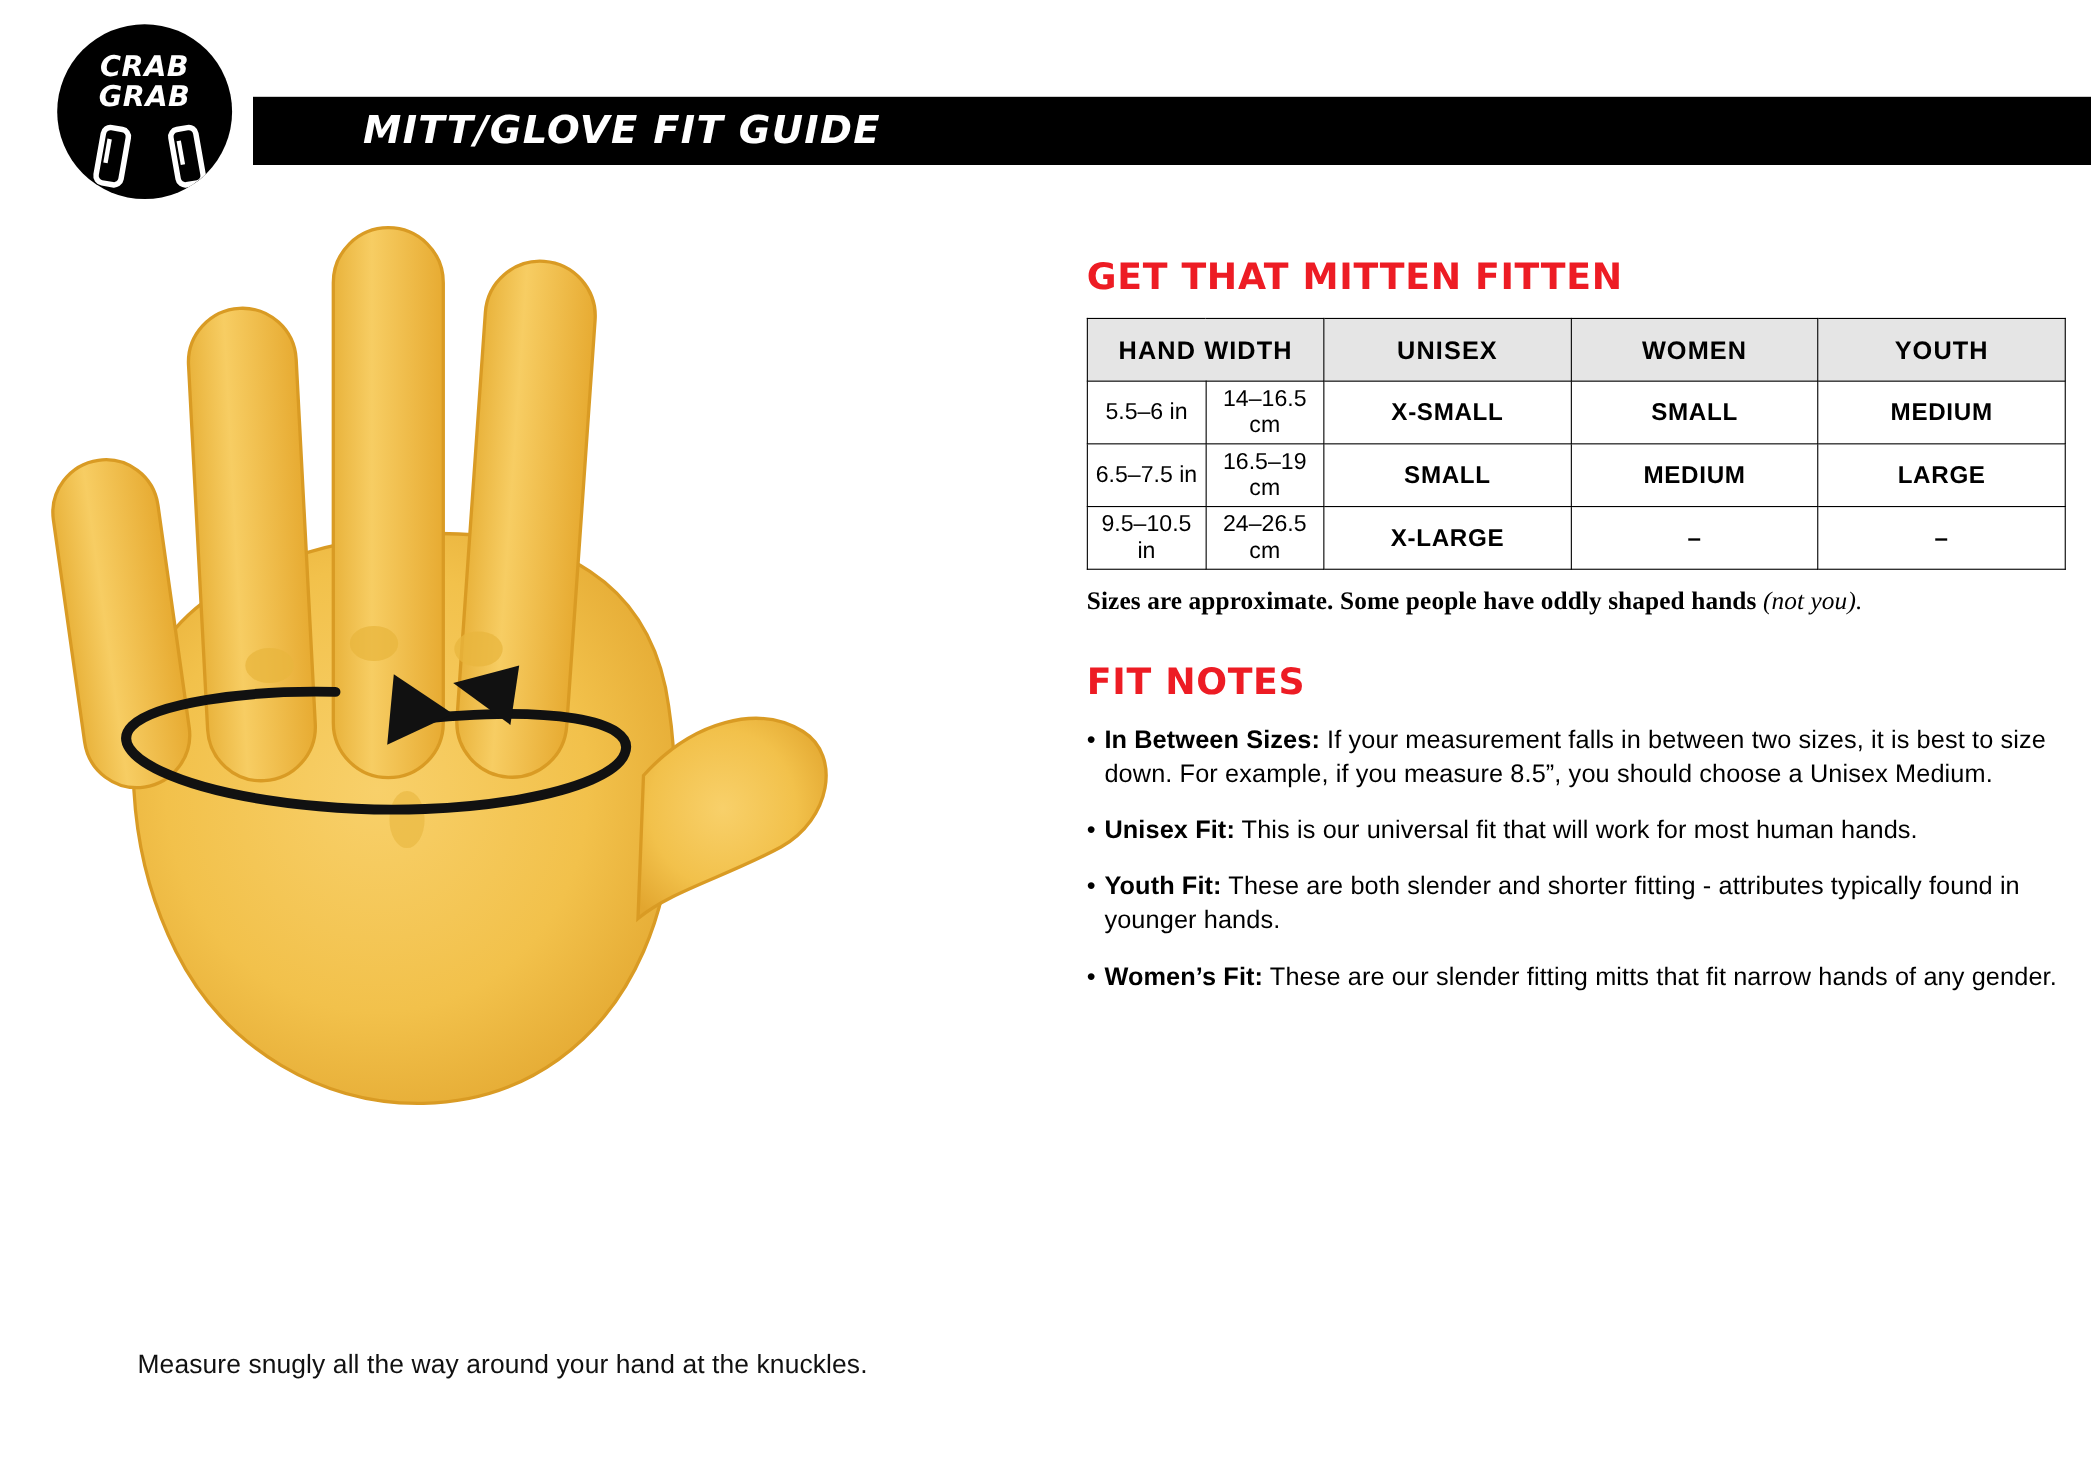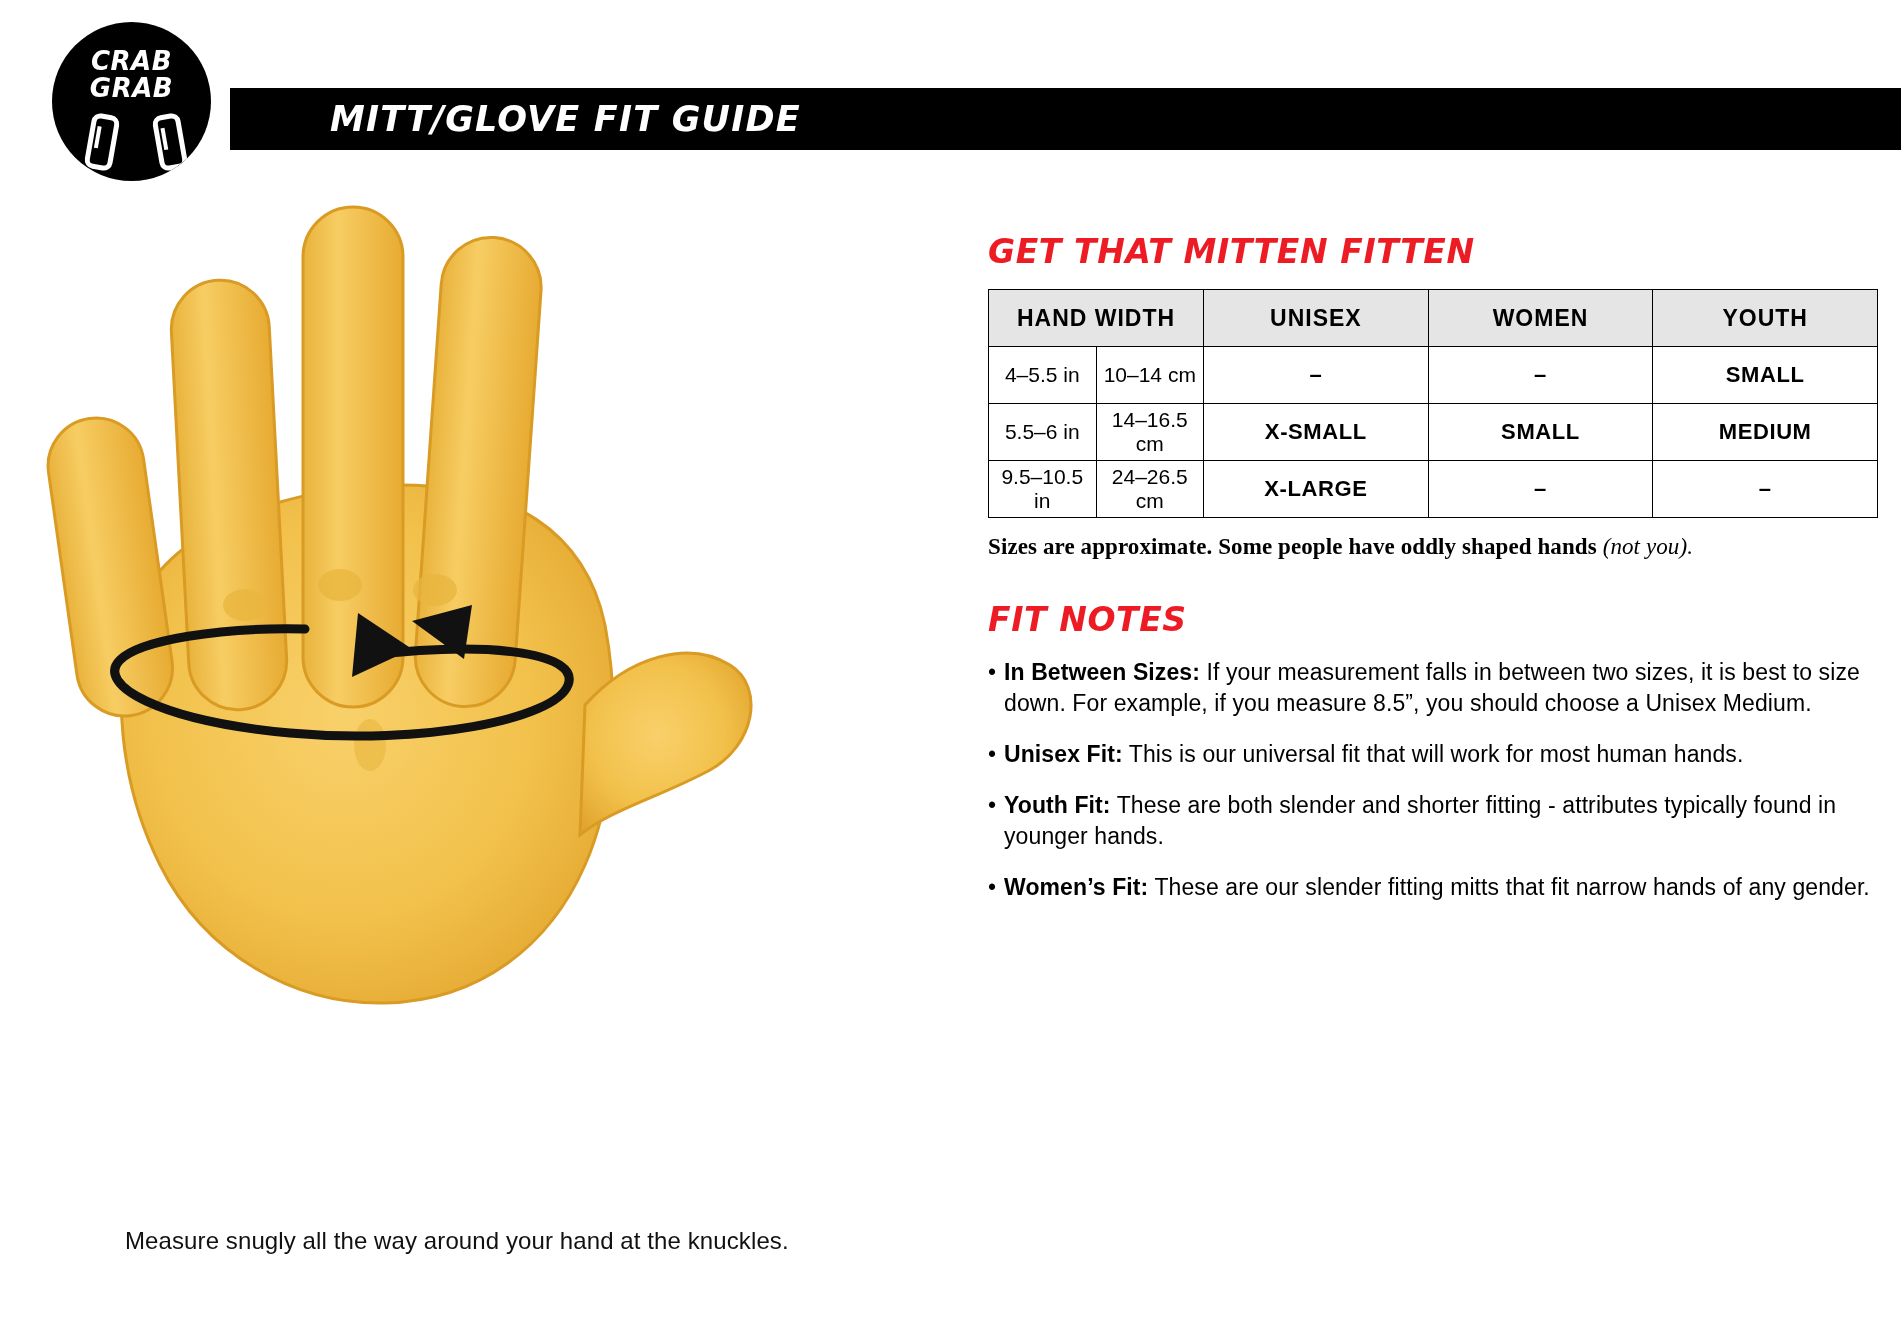--- a/index.html
+++ b/index.html
@@ -104,21 +104,20 @@
   
   #right-col {
     position: absolute;
     left: 988px;
     top: 232px;
     width: 890px;
   }
   .section-title {
     font-family: "DejaVu Sans", sans-serif;
     font-weight: bold;
-    font-style: italic;
     font-size: 33px;
     color: #ed1c24;
     letter-spacing: 0.6px;
     margin: 0 0 18px 0;
   }
 
   table.size-table {
     border-collapse: collapse;
     width: 890px;
     table-layout: fixed;
@@ -266,32 +265,32 @@
     <thead>
       <tr>
         <th class="col-in" colspan="2">HAND WIDTH</th>
         <th class="col-size">UNISEX</th>
         <th class="col-size">WOMEN</th>
         <th class="col-size">YOUTH</th>
       </tr>
     </thead>
     <tbody>
       <tr>
-        <td class="range col-in">4–5.5 in</td>
-        <td class="range col-cm">10–14 cm</td>
-        <td class="size">–</td>
-        <td class="size">–</td>
-        <td class="size">SMALL</td>
-      </tr>
-      <tr>
         <td class="range col-in">5.5–6 in</td>
         <td class="range col-cm">14–16.5 cm</td>
         <td class="size">X-SMALL</td>
         <td class="size">SMALL</td>
         <td class="size">MEDIUM</td>
+      </tr>
+      <tr>
+        <td class="range col-in">6.5–7.5 in</td>
+        <td class="range col-cm">16.5–19 cm</td>
+        <td class="size">SMALL</td>
+        <td class="size">MEDIUM</td>
+        <td class="size">LARGE</td>
       </tr>
       <tr>
         <td class="range col-in">9.5–10.5 in</td>
         <td class="range col-cm">24–26.5 cm</td>
         <td class="size">X-LARGE</td>
         <td class="size">–</td>
         <td class="size">–</td>
       </tr>
     </tbody>
   </table>

